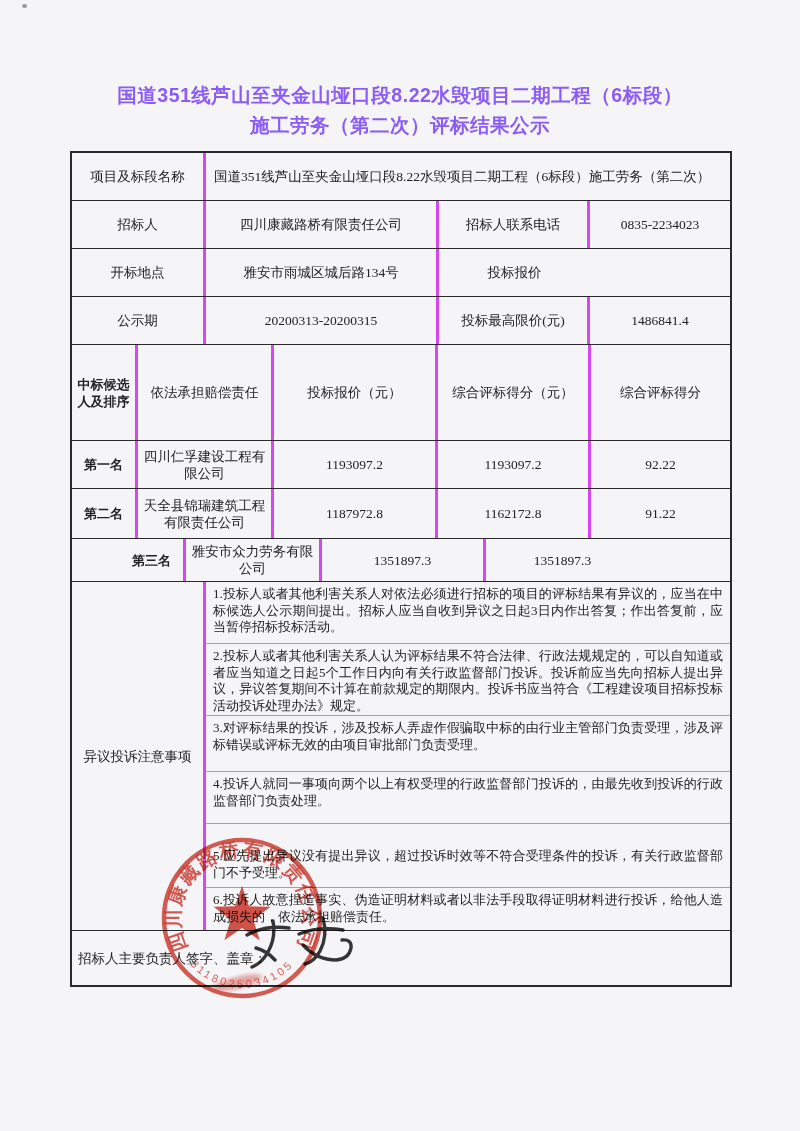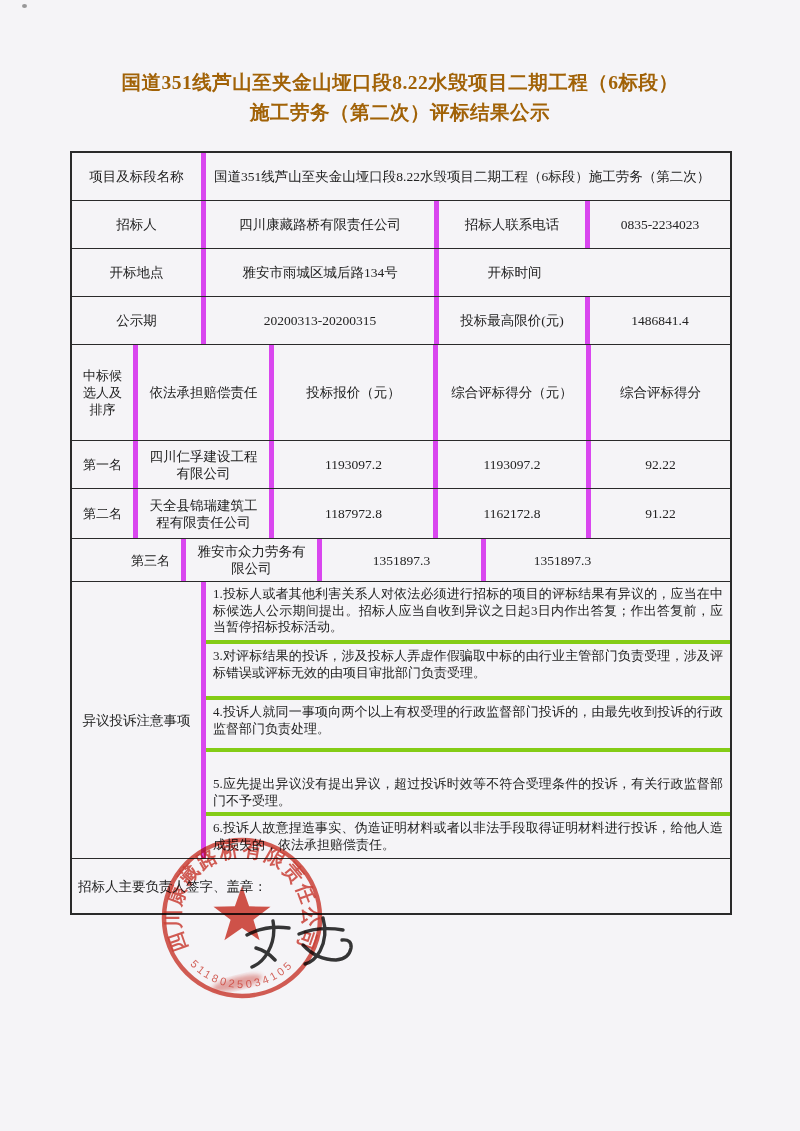--- a/index.html
+++ b/index.html
@@ -1,41 +1,41 @@
 <!DOCTYPE html>
 <html><head>
 <meta charset="utf-8">
 <style>
   html,body{margin:0;padding:0;}
   .page{position:relative;width:800px;height:1131px;background:#f5f4f7;overflow:hidden;
         font-family:"Liberation Serif",serif;color:#222;}
   .artifact-dot{position:absolute;left:22px;top:4px;width:5px;height:4px;background:#4a4a4a;
         opacity:.55;border-radius:50%;}
-  .doc-title{position:absolute;top:68px;left:0;width:100%;text-align:center;
-        font-family:Liberation Serif, serif;font-weight:bold;font-size:19.5px;
-        line-height:30px;color:#a16207;letter-spacing:.5px;}
+  .doc-title{position:absolute;top:80px;left:0;width:100%;text-align:center;
+        font-family:Liberation Sans, sans-serif;font-weight:bold;font-size:19.5px;
+        line-height:30px;color:#8b5cf6;letter-spacing:.5px;}
   .bid-table{position:absolute;left:70px;top:151px;width:662px;border:2px solid #2a2a2a;
         box-sizing:border-box;font-size:13.5px;}
   .t-row{display:flex;border-bottom:1px solid #2a2a2a;box-sizing:border-box;}
   .t-row:last-child{border-bottom:none;}
-  .cell{border-right:5px solid #d946ef;box-sizing:border-box;display:flex;align-items:center;
+  .cell{border-right:3px solid #d946ef;box-sizing:border-box;display:flex;align-items:center;
         justify-content:center;text-align:center;padding:2px 5px;line-height:17px;}
   .cell:last-child{border-right:none;}
   .w-label{width:134px;flex:none;}
   .w-v1{width:233px;flex:none;}
   .w-l2{width:151px;flex:none;text-align:right;}
   .w-grow{flex:1;min-width:0;}
-  .c-rank{width:66px;flex:none;font-size:13px;}
+  .c-rank{width:66px;flex:none;font-size:13px;font-weight:bold;}
   .c-name{width:136px;flex:none;}
   .c-bid{width:164px;flex:none;}
   .c-eval{width:153px;flex:none;}
   .h48{height:48px;}.h96{height:96px;}.h50{height:50px;}.h43{height:43px;padding-left:48px;}.h54{height:54px;}
   .proj-value{justify-content:flex-start;text-align:left;padding-left:8px;}
   .notice-body{flex:1;min-width:0;display:flex;flex-direction:column;border-right:none;}
-  .n-item{border-bottom:4px solid #84cc16;box-sizing:border-box;padding:4px 7px;
+  .n-item{border-bottom:1px solid #84cc16;box-sizing:border-box;padding:4px 7px;
         text-align:justify;line-height:16.5px;font-size:13px;overflow:hidden;}
   .n-item:last-child{border-bottom:none;}
   .n1{height:62px;}.n2{height:72px;}.n3{height:56px;}.n4{height:52px;}.n5{height:44px;margin-top:20px;}.n6{height:42px;}
   .footer-cell{justify-content:flex-start;padding-left:6px;}
   .seal-wrap{position:absolute;left:157px;top:833px;width:170px;height:170px;
         mix-blend-mode:multiply;opacity:.92;}
   .signature-wrap{position:absolute;left:235px;top:903px;width:130px;height:80px;
         mix-blend-mode:multiply;}
 </style>
 </head>
@@ -60,21 +60,21 @@
     <div class="t-row h48">
       <div class="cell w-label">招标人</div>
       <div class="cell w-v1">四川康藏路桥有限责任公司</div>
       <div class="cell w-l2">招标人联系电话</div>
       <div class="cell w-grow">0835-2234023</div>
     </div>
 
     <div class="t-row h48">
       <div class="cell w-label">开标地点</div>
       <div class="cell w-v1">雅安市雨城区城后路134号</div>
-      <div class="cell w-l2">开标时间</div>
+      <div class="cell w-l2">投标报价</div>
     </div>
 
     <div class="t-row h48">
       <div class="cell w-label">公示期</div>
       <div class="cell w-v1">20200313-20200315</div>
       <div class="cell w-l2">投标最高限价(元)</div>
       <div class="cell w-grow">1486841.4</div>
     </div>
 
     <div class="t-row h96">
@@ -103,20 +103,21 @@
       <div class="cell c-rank">第三名</div>
       <div class="cell c-name">雅安市众力劳务有限公司</div>
       <div class="cell c-bid">1351897.3</div>
       <div class="cell c-eval">1351897.3</div>
     </div>
 
     <div class="t-row">
       <div class="cell w-label">异议投诉注意事项</div>
       <div class="notice-body">
         <div class="n-item n1">1.投标人或者其他利害关系人对依法必须进行招标的项目的评标结果有异议的，应当在中标候选人公示期间提出。招标人应当自收到异议之日起3日内作出答复；作出答复前，应当暂停招标投标活动。</div>
+        <div class="n-item n2">2.投标人或者其他利害关系人认为评标结果不符合法律、行政法规规定的，可以自知道或者应当知道之日起5个工作日内向有关行政监督部门投诉。投诉前应当先向招标人提出异议，异议答复期间不计算在前款规定的期限内。投诉书应当符合《工程建设项目招标投标活动投诉处理办法》规定。</div>
         <div class="n-item n3">3.对评标结果的投诉，涉及投标人弄虚作假骗取中标的由行业主管部门负责受理，涉及评标错误或评标无效的由项目审批部门负责受理。</div>
         <div class="n-item n4">4.投诉人就同一事项向两个以上有权受理的行政监督部门投诉的，由最先收到投诉的行政监督部门负责处理。</div>
         <div class="n-item n5">5.应先提出异议没有提出异议，超过投诉时效等不符合受理条件的投诉，有关行政监督部门不予受理。</div>
         <div class="n-item n6">6.投诉人故意捏造事实、伪造证明材料或者以非法手段取得证明材料进行投诉，给他人造成损失的，依法承担赔偿责任。</div>
       </div>
     </div>
 
     <div class="t-row h54">
       <div class="cell w-grow footer-cell">
         <span>招标人主要负责人签字、盖章：</span>

